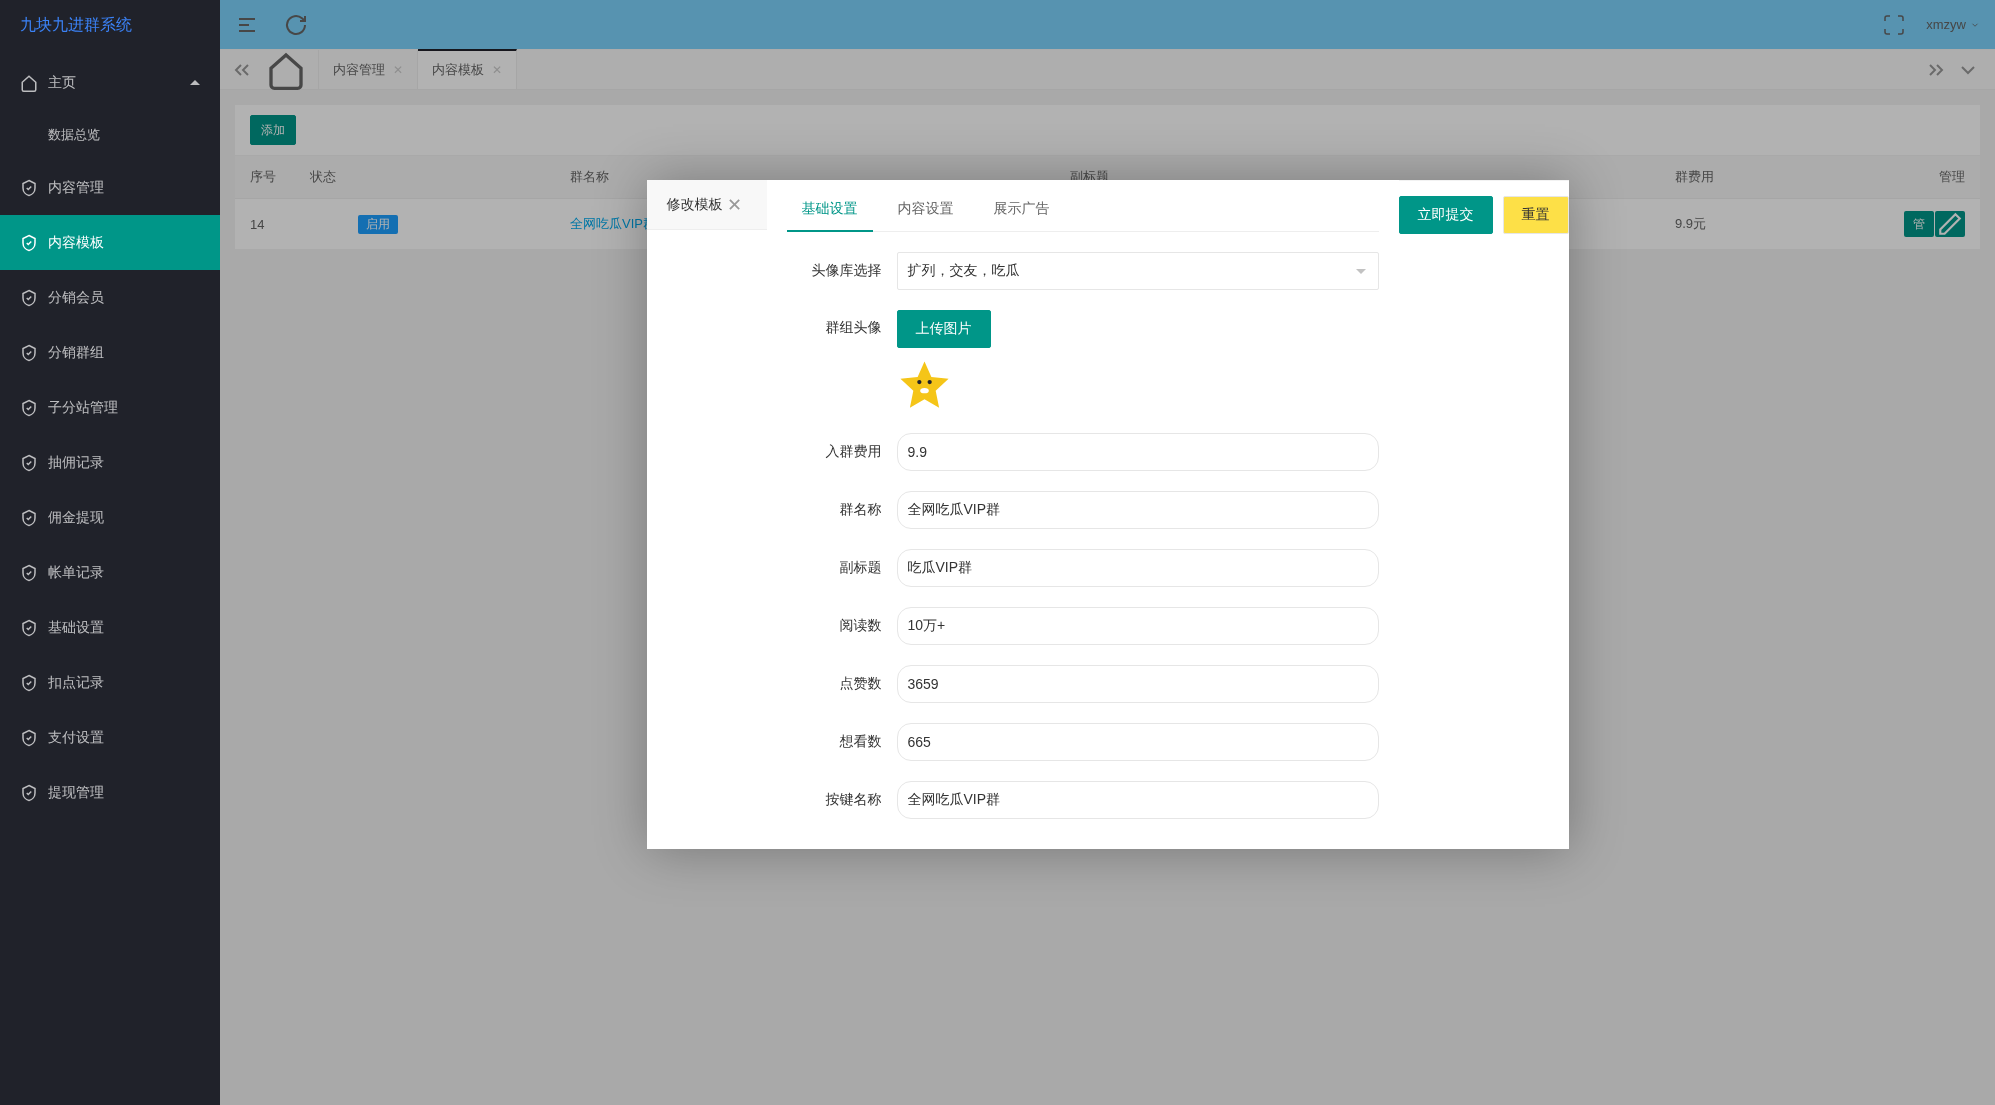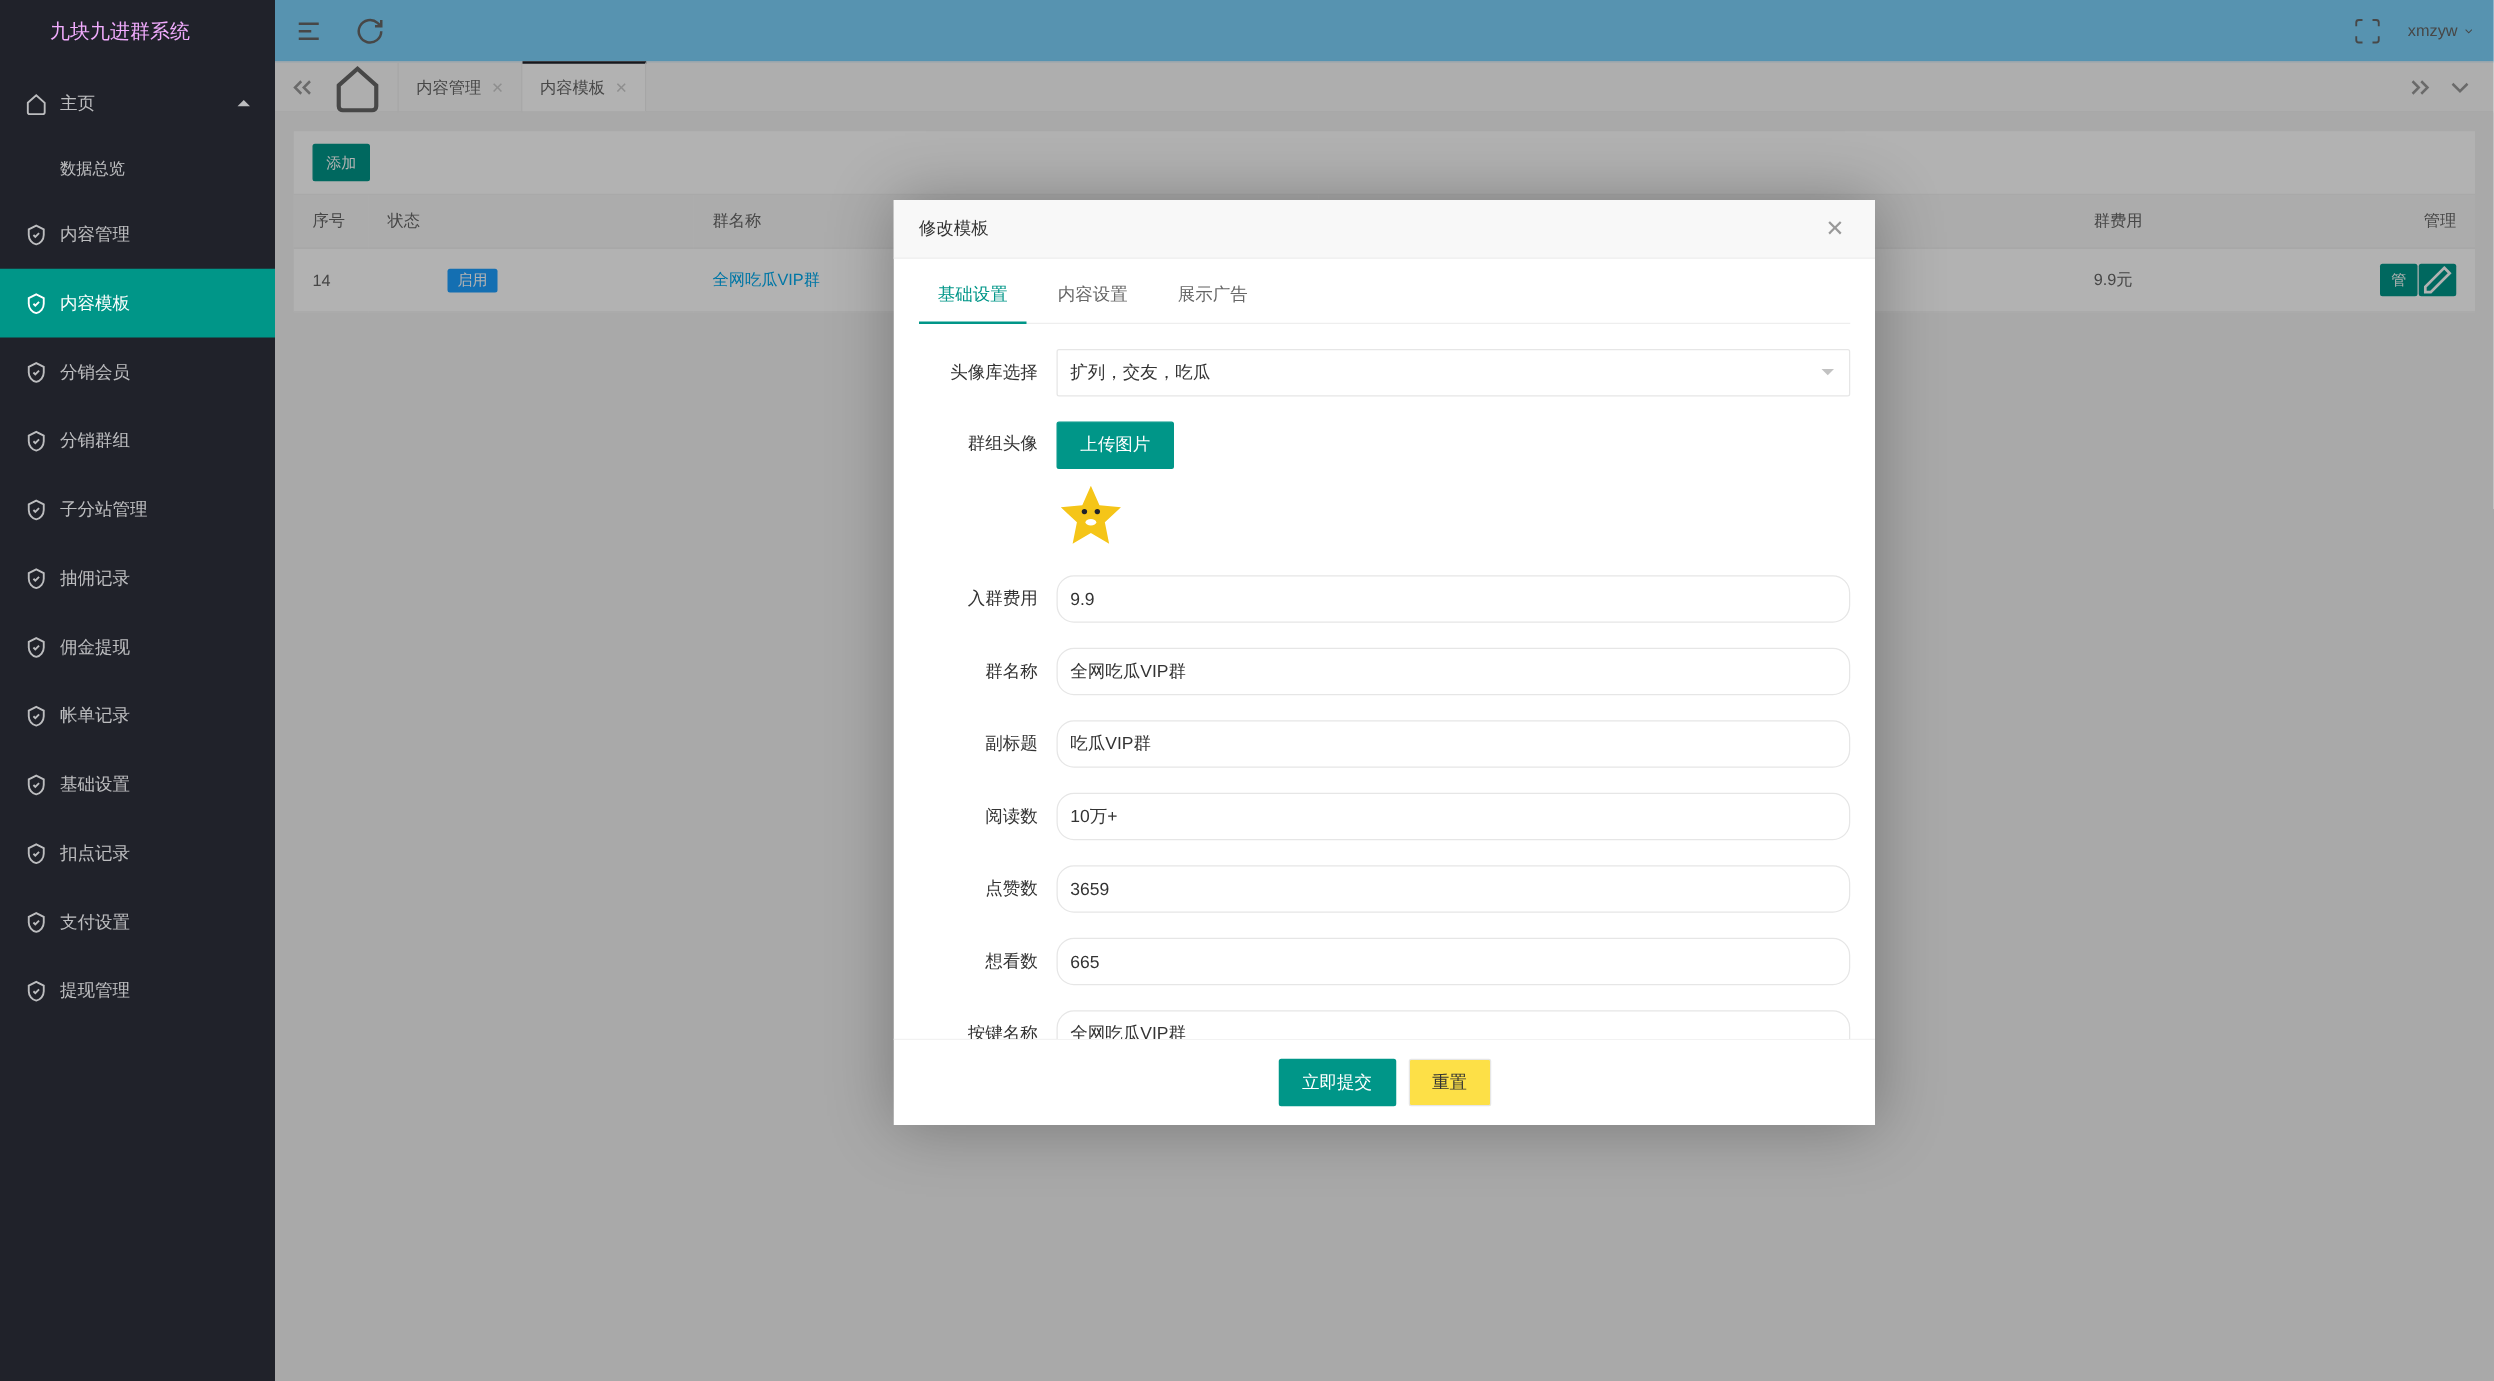--- a/index.html
+++ b/index.html
@@ -1,21 +1,21 @@
 <!DOCTYPE html>
 <html><head>
 <meta charset="utf-8">
 <style>
 * { margin: 0; padding: 0; box-sizing: border-box; }
 body { font-family: -apple-system, BlinkMacSystemFont, "Segoe UI", "Microsoft YaHei", sans-serif; font-size: 14px; color: #333; background: #f2f2f2; overflow: hidden; }
 .app { display: flex; width: 1995px; height: 1105px; transform-origin: top left; }
 
 
 .sidebar { width: 220px; background: #20222a; color: rgba(255,255,255,0.7); display: flex; flex-direction: column; flex-shrink: 0; }
-.logo { height: 50px; display: flex; align-items: center; padding: 0 20px; color: #f0abfc; font-size: 16px; font-weight: 400; margin-left: 20px; }
+.logo { height: 50px; display: flex; align-items: center; padding: 0 20px; color: #3b82f6; font-size: 16px; font-weight: 400; }
 .menu { flex: 1; overflow-y: auto; padding-top: 5px; }
 .menu-item { display: flex; align-items: center; height: 55px; padding: 0 20px; cursor: pointer; color: rgba(255,255,255,0.7); font-size: 14px; position: relative; }
 .menu-item.active { background: #009688; color: #fff; }
 .menu-item .icon { width: 18px; height: 18px; margin-right: 10px; display: inline-flex; align-items: center; justify-content: center; }
 .menu-item.has-children::after { content: ''; position: absolute; right: 20px; width: 0; height: 0; border-left: 5px solid transparent; border-right: 5px solid transparent; border-bottom: 5px solid rgba(255,255,255,0.7); }
 .menu-sub { }
 .menu-sub .menu-item { padding-left: 48px; height: 50px; font-size: 13px; }
 
 
 .main { flex: 1; display: flex; flex-direction: column; background: #f2f2f2; position: relative; }
@@ -49,21 +49,21 @@
 .table th { background: #f7f7f7; color: #666; border-bottom: 1px solid #eee; }
 .table td { border-bottom: 1px solid #f2f2f2; color: #666; }
 .badge { display: inline-block; padding: 1px 8px; font-size: 12px; border-radius: 2px; margin-left: 48px; }
 .badge.blue { background: #1e9fff; color: #fff; }
 .link { color: #01aaed; cursor: pointer; }
 .actions { display: flex; gap: 1px; justify-content: flex-end; }
 .act-btn { width: 30px; height: 26px; background: #009688; color: #fff; display: inline-flex; align-items: center; justify-content: center; cursor: pointer; border-radius: 2px; font-size: 12px; }
 
 
 .modal-mask { position: absolute; inset: 0; background: rgba(0,0,0,0.3); display: flex; align-items: flex-start; justify-content: center; padding-top: 160px; }
-.modal { width: 785px; background: #fff; box-shadow: 1px 1px 50px rgba(0,0,0,0.3); display: flex; flex-direction: column; max-height: 740px; }
+.modal { width: 922px; background: #fff; box-shadow: 1px 1px 50px rgba(0,0,0,0.3); display: flex; max-height: 740px; margin-top: 20px; }
 .modal-header { height: 50px; display: flex; align-items: center; padding: 0 20px; background: #f8f8f8; border-bottom: 1px solid #eee; }
 .modal-title { flex: 1; font-size: 14px; color: #333; }
 .modal-close { width: 24px; height: 24px; display: inline-flex; align-items: center; justify-content: center; cursor: pointer; color: #999; font-size: 18px; }
 .modal-body { flex: 1; overflow-y: auto; padding: 20px 20px 10px 20px; position: relative; }
 .modal-body::-webkit-scrollbar { width: 10px; }
 .modal-body::-webkit-scrollbar-track { background: #f2f2f2; }
 .modal-body::-webkit-scrollbar-thumb { background: #c2c2c2; border-radius: 5px; }
 
 
 .sub-tabs { border-bottom: 1px solid #eee; display: flex; margin-bottom: 20px; }

